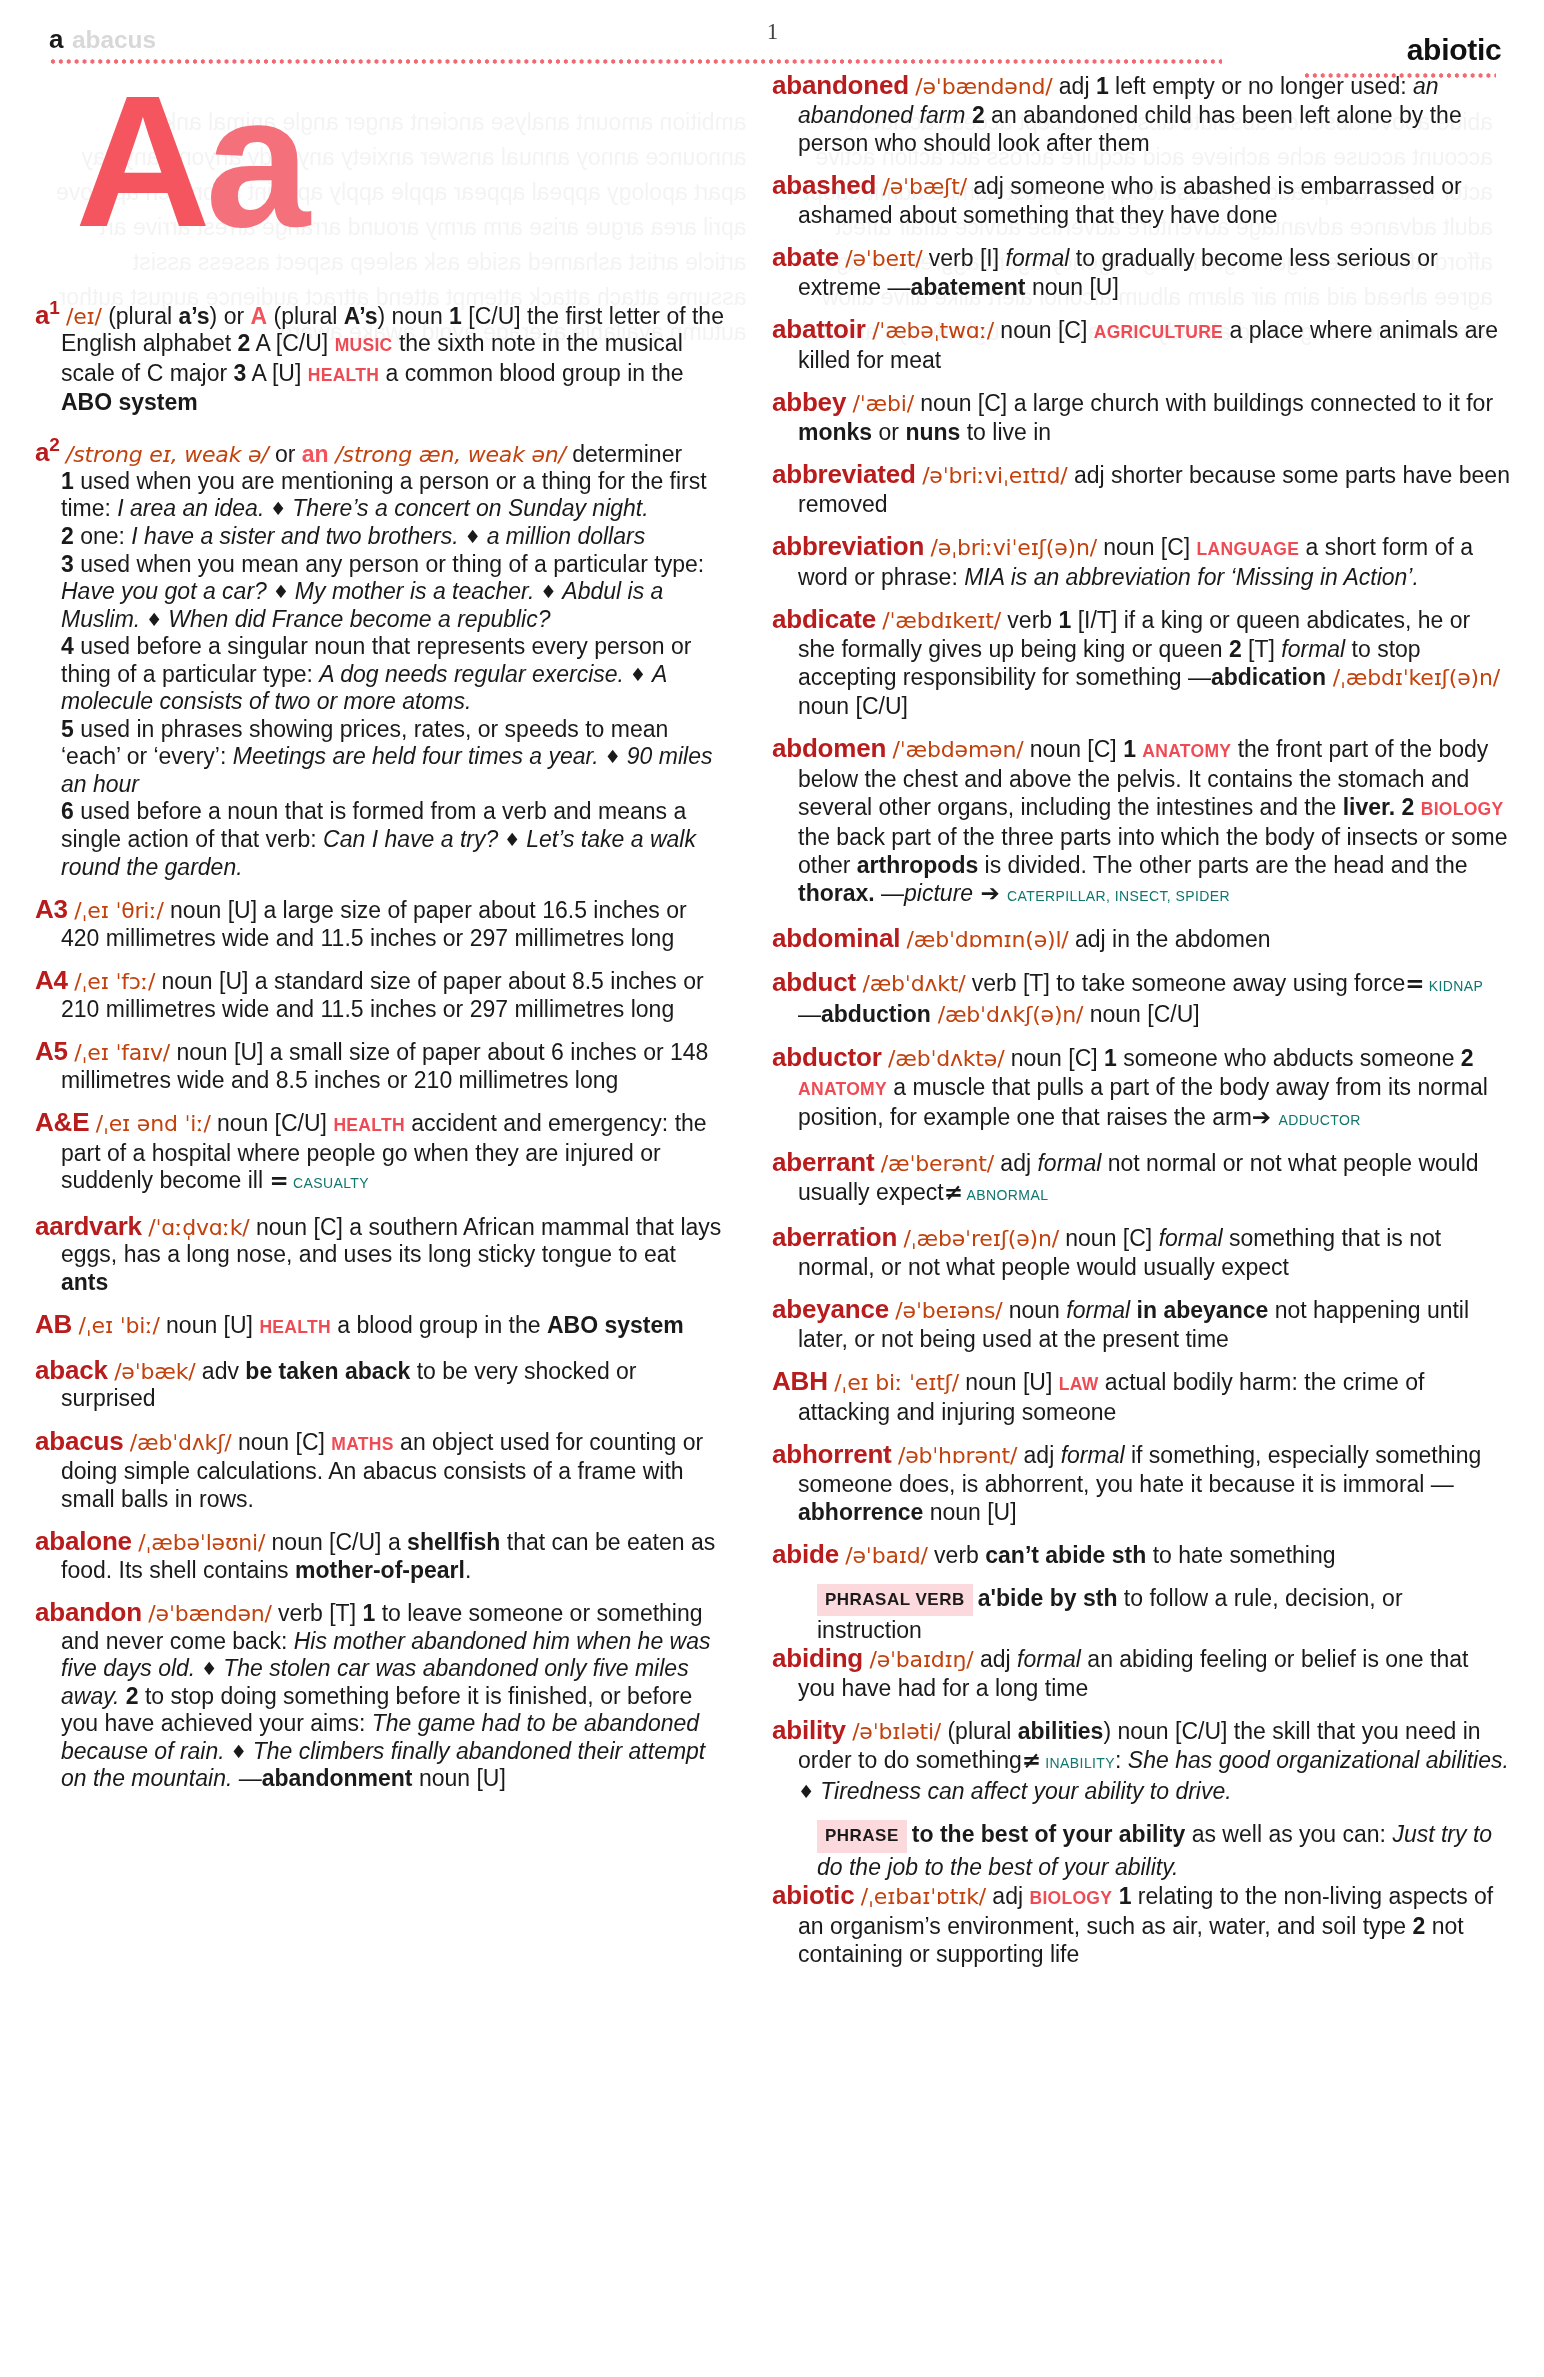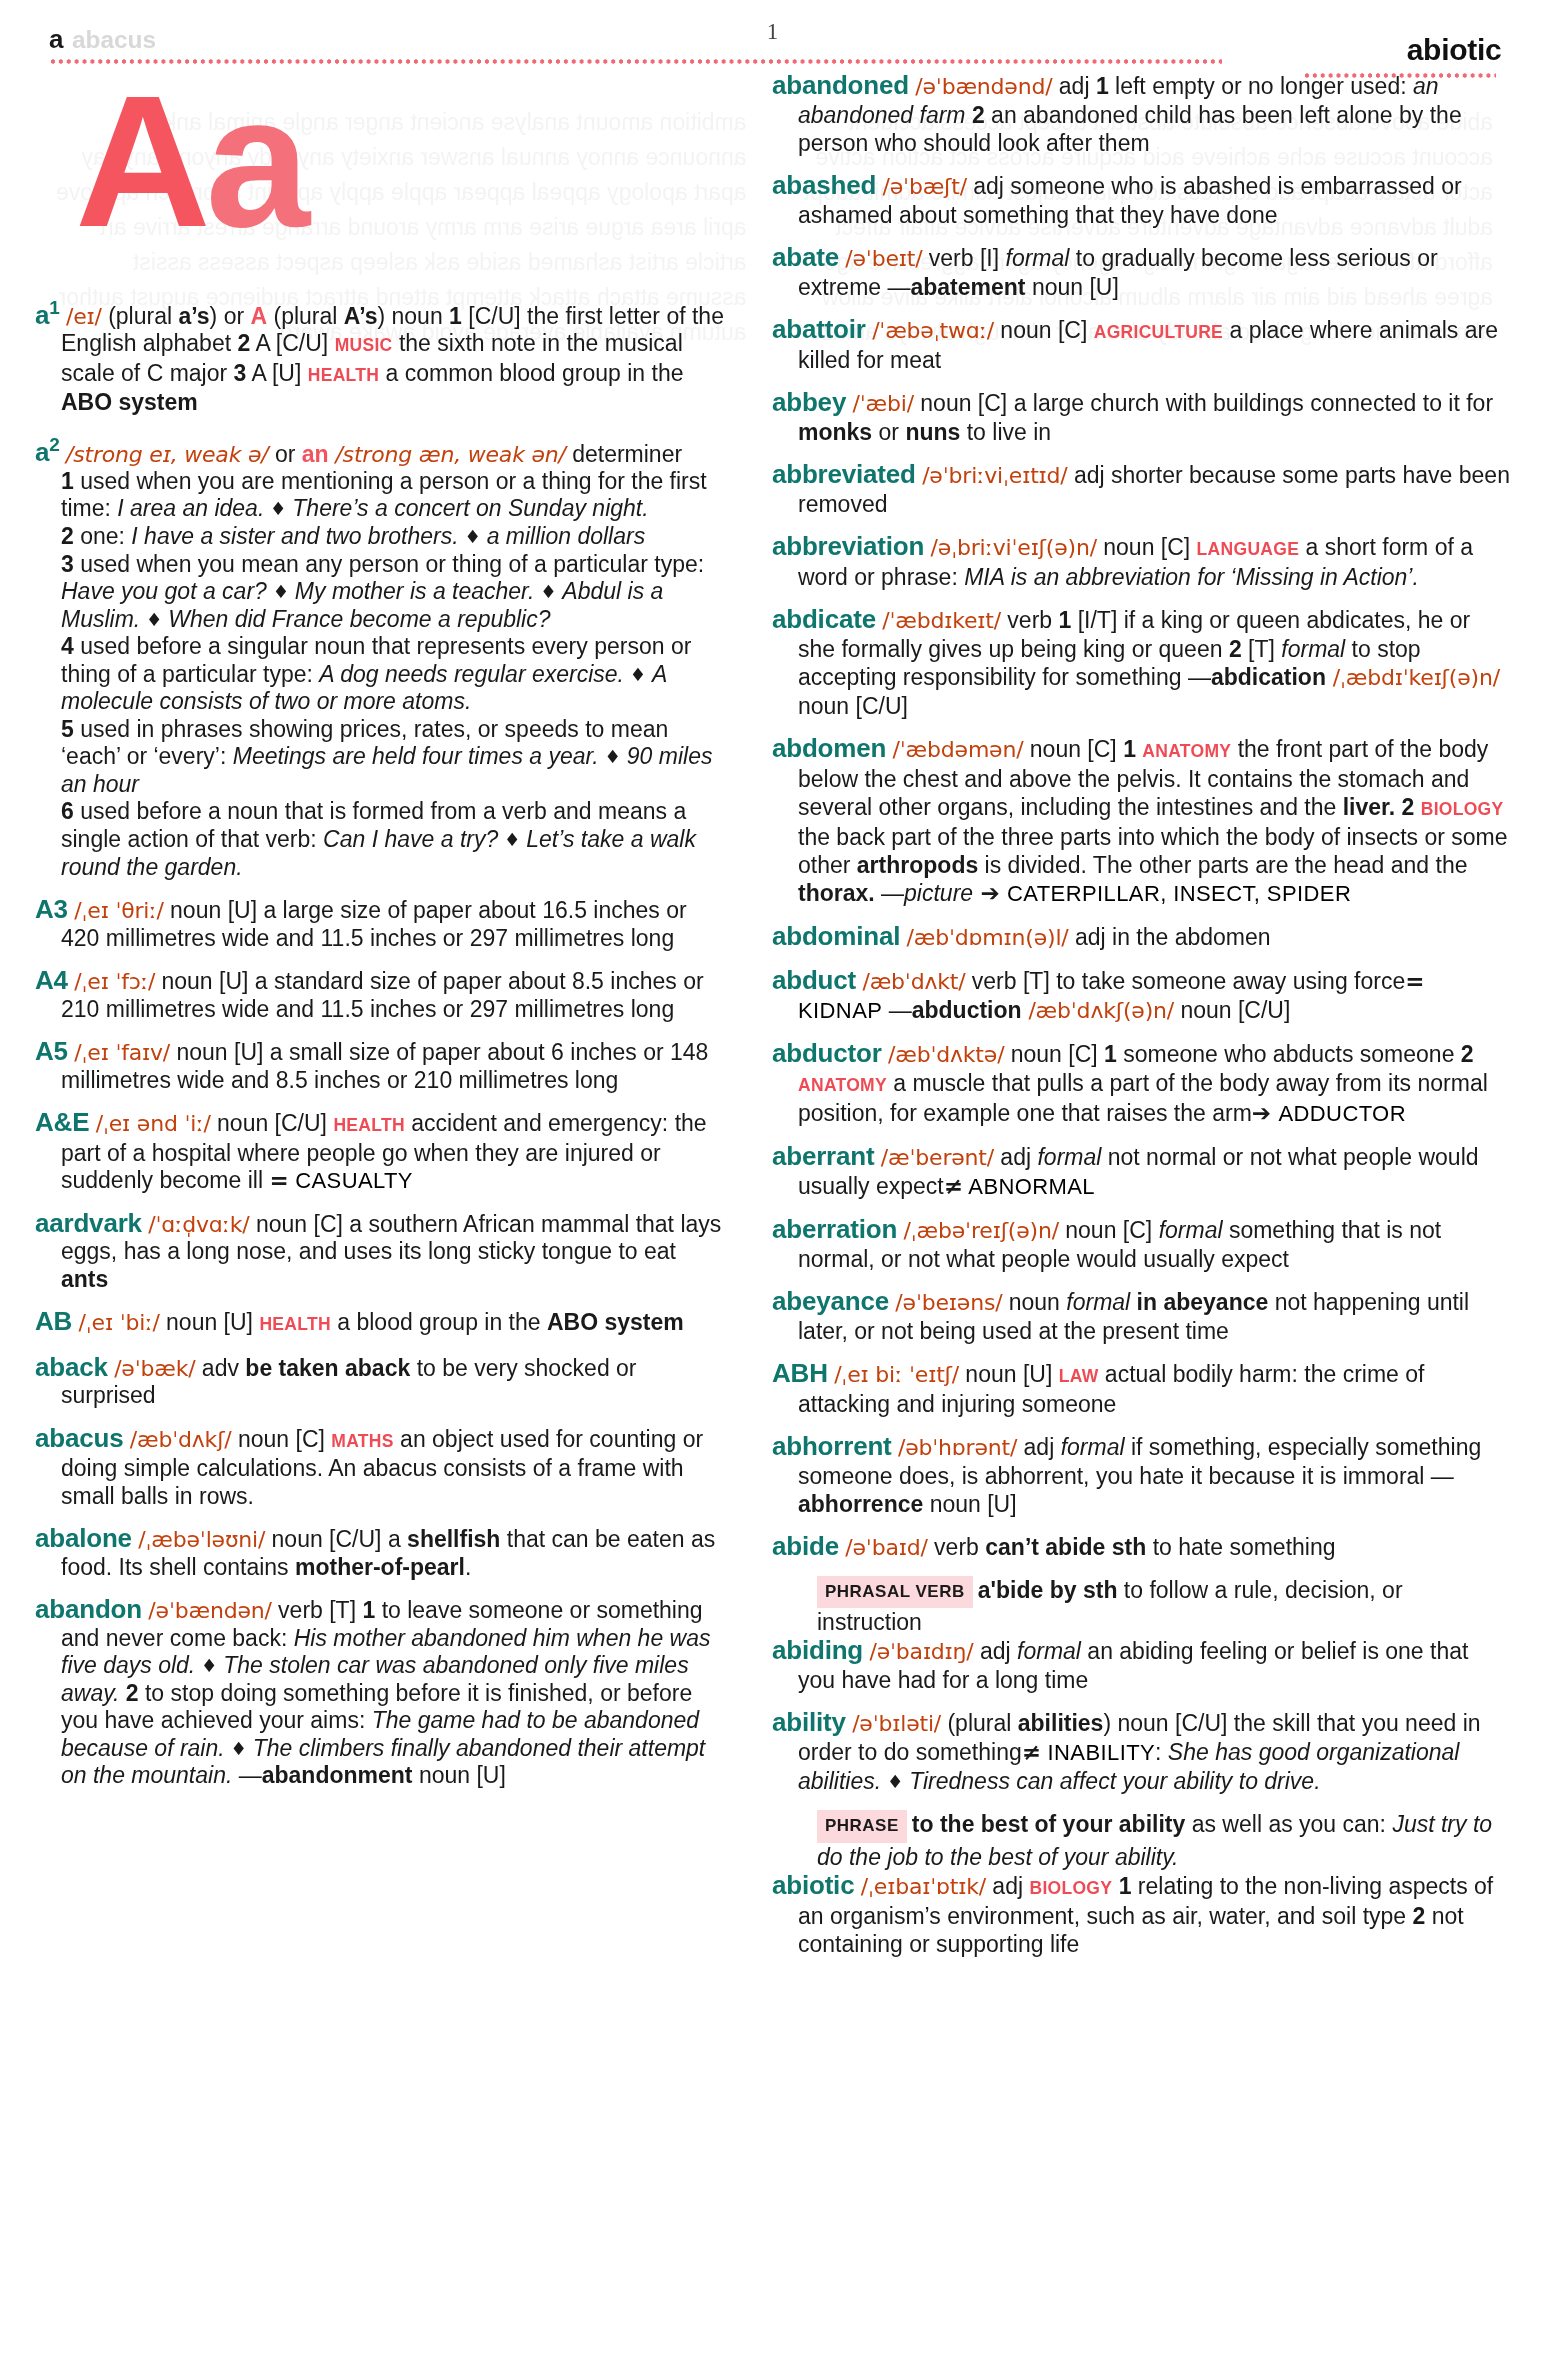--- a/index.html
+++ b/index.html
@@ -92,21 +92,21 @@
     line-height:27.5px;
     margin-bottom:15px;
     text-indent:-26px;
     padding-left:26px;
     word-spacing:0px;
     text-align:left;
   }
   .col.right .entry { line-height:28px; margin-bottom:14px; }
 
   .hw {
-    color:#0f766e;
+    color:#b91c1c;
     font-weight:bold;
     font-size:26px;
     letter-spacing:-0.2px;
   }
   .hw .sup { font-size:19px; vertical-align:super; }
   .ipa {
     font-family:"DejaVu Sans", sans-serif;
     font-size:22px;
     color:#c2410c;
     letter-spacing:-0.2px;
@@ -114,23 +114,23 @@
   .b { font-weight:bold; }
   .i { font-style:italic; }
   .num { font-weight:bold; }
   .redsm {
     color:#ef4b55;
     font-weight:bold;
     font-size:17.5px;
     letter-spacing:0.3px;
   }
   .xref {
-    font-size:22px;
+    font-size:14px;
     letter-spacing:0.4px;
-    color:#000000;
+    color:#0f766e;
   }
   .redinline { color:#f2535d; font-weight:bold; }
   .box {
     display:inline-block;
     background:#fbd9dc;
     color:#1a1a1a;
     font-weight:bold;
     font-size:17px;
     letter-spacing:0.5px;
     padding:1.7px 7.9px 2.6px 7.9px;

